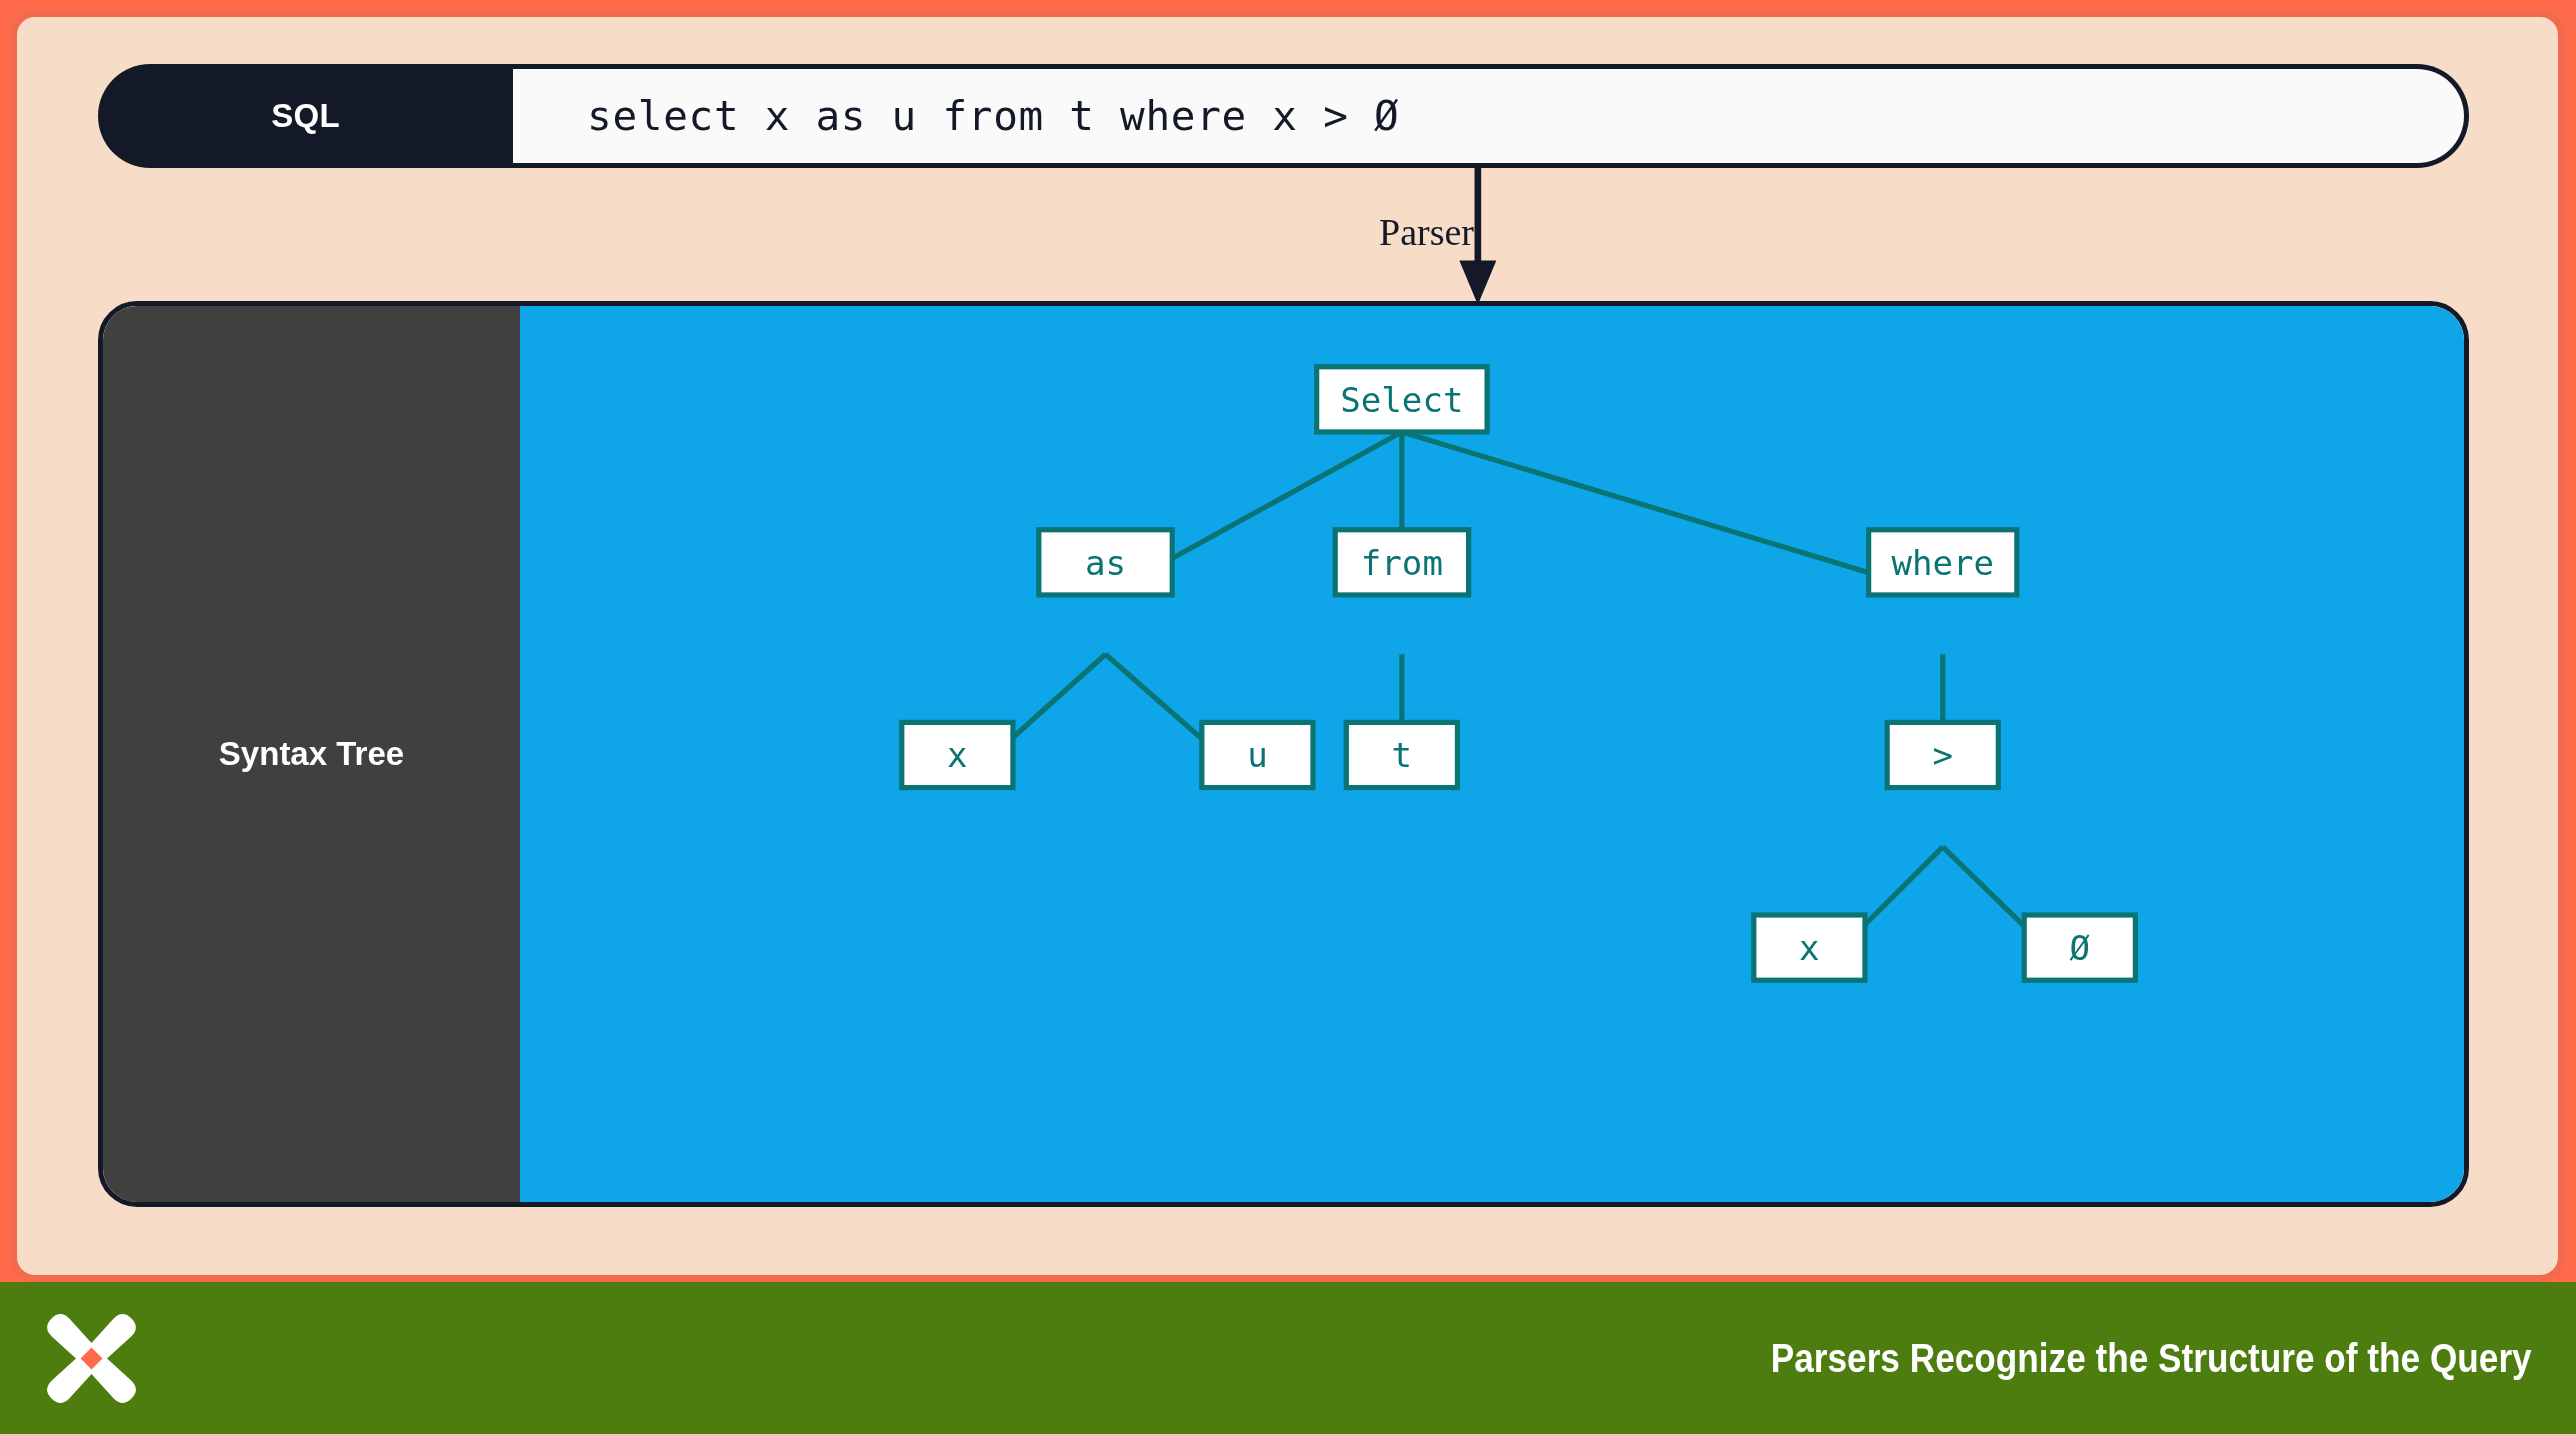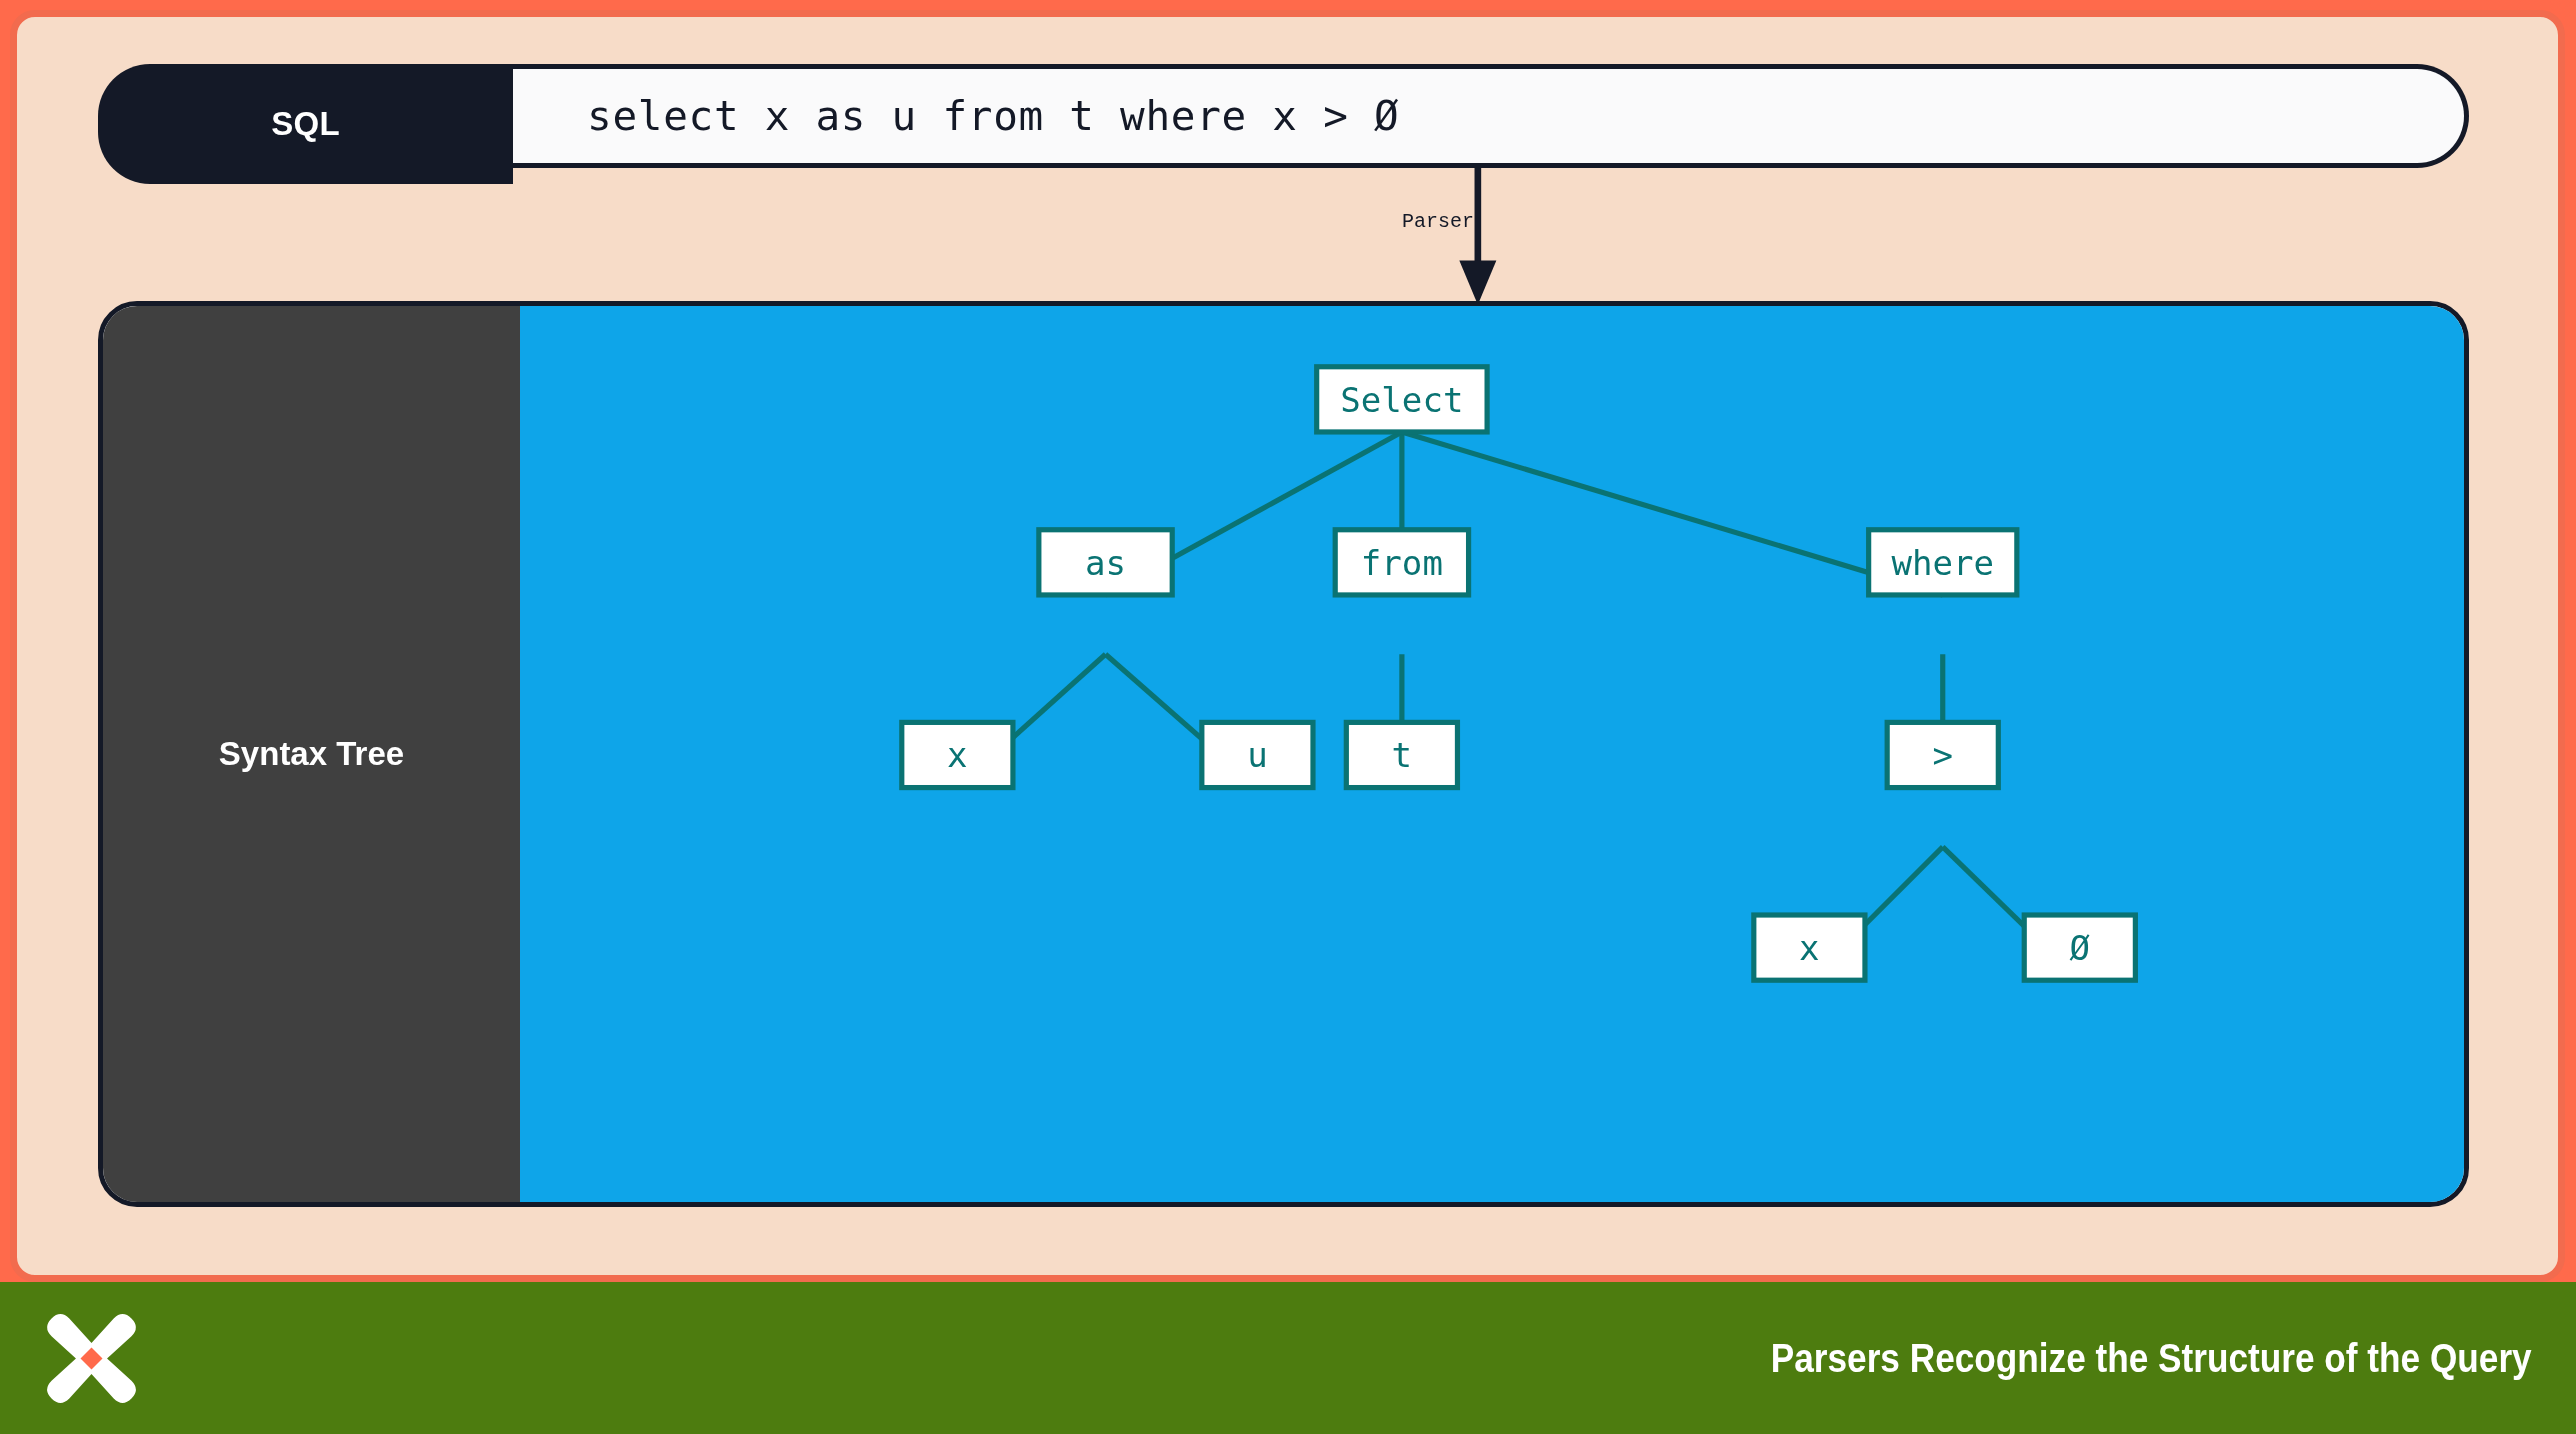--- a/index.html
+++ b/index.html
@@ -21,21 +21,21 @@
     box-sizing:border-box;
   }
 
   
   .sql-row{
     position:absolute;left:98px;top:64px;
     width:2371px;height:104px;
   }
   .sql-label{
     position:absolute;left:0;top:0;
-    width:415px;height:120px;
+    width:415px;height:104px;
     background:#141927;
     border-radius:52px 0 0 52px;
     display:flex;align-items:center;justify-content:center;
     color:#ffffff;font-size:33px;font-weight:700;
     letter-spacing:0.3px;
     box-sizing:border-box;
   }
   .sql-value{
     position:absolute;left:415px;top:0;
     width:1956px;height:104px;
@@ -50,22 +50,22 @@
     font-size:41px;color:#141927;
     letter-spacing:0.7px;
     white-space:pre;
   }
 
   
   .arrow-wrap{position:absolute;left:1252px;top:167px;width:311px;height:138px;}
   .arrow-label{
     position:absolute;left:0;top:43px;width:222px;
     text-align:right;
-    font-family:Liberation Mono, monospace;
-    font-size:20px;color:#141927;
+    font-family:Liberation Serif, serif;
+    font-size:38px;color:#141927;
   }
 
   
   .tree-panel{
     position:absolute;left:98px;top:301px;
     width:2371px;height:906px;
     border:5.2px solid #141927;
     border-radius:39px;
     overflow:hidden;
     background:#FAFAFB;

